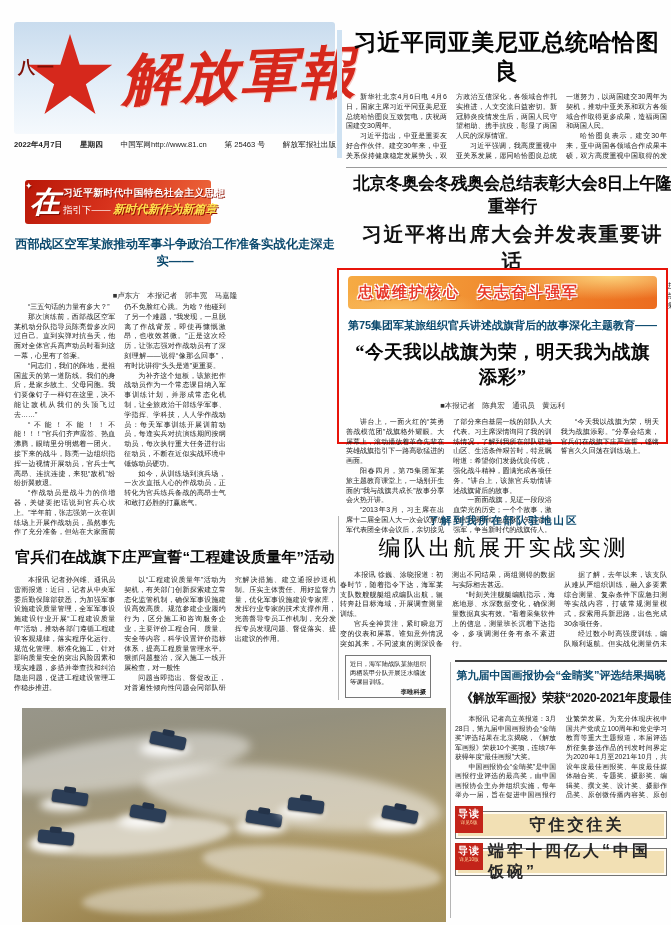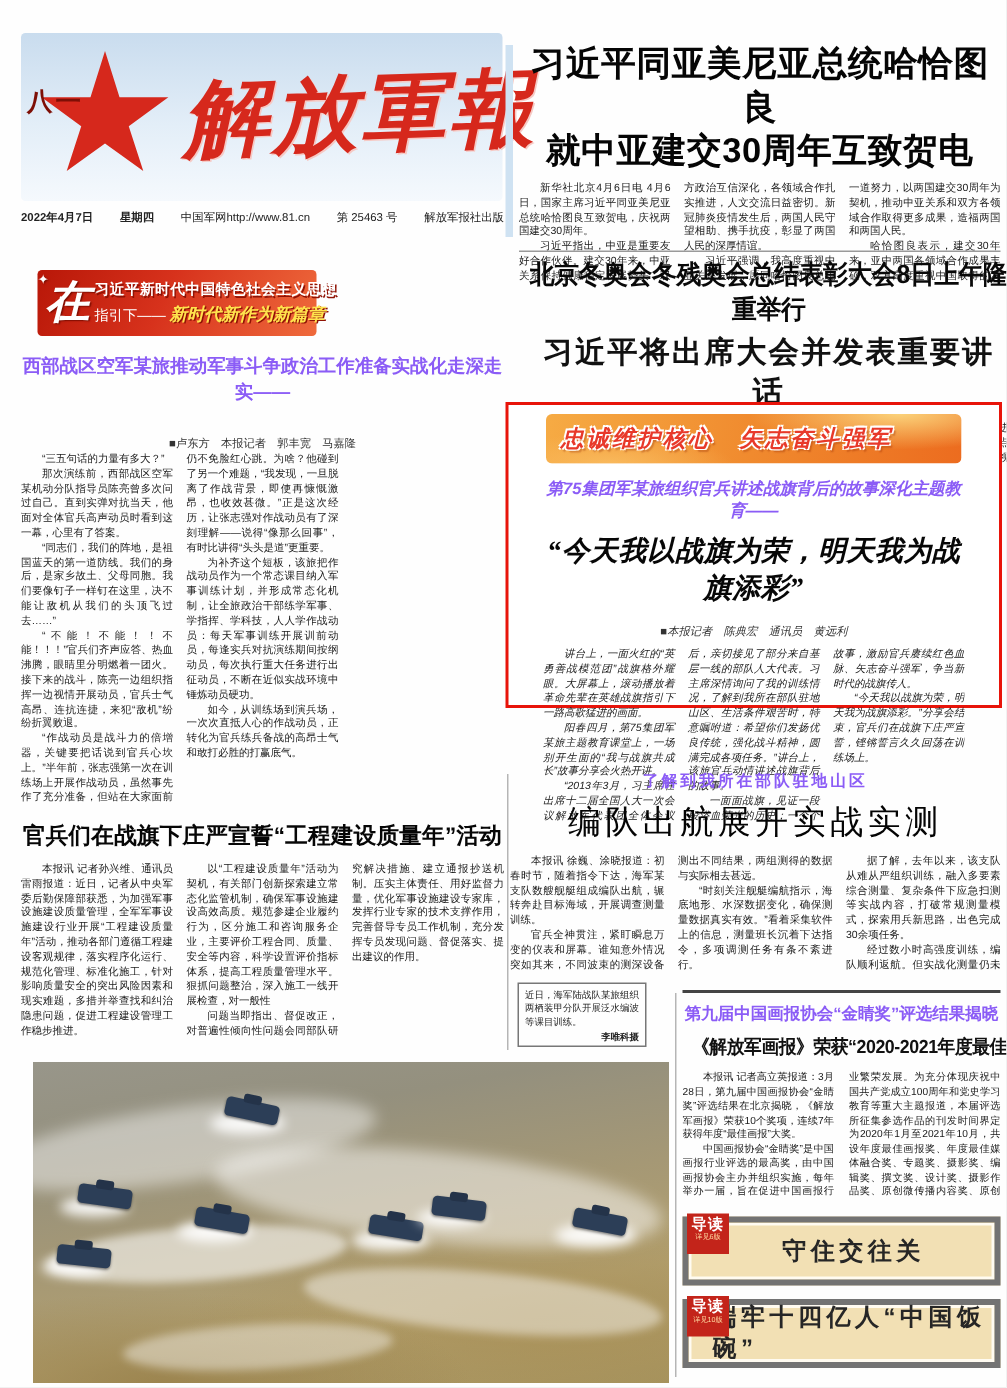--- a/index.html
+++ b/index.html
@@ -30,21 +30,21 @@
     font-style:italic; font-weight:bold; color:#d6281c; font-size:57px;
     letter-spacing:2px; transform:rotate(-2deg) translateY(-2px);
     text-shadow:1px 1px 0 #f6c9c4;
     white-space:nowrap;
   }
   
   .dateline { position:absolute; left:14px; top:140px; width:322px; font-size:7.6px; color:#222; }
   .dateline .row { display:flex; justify-content:space-between; margin-bottom:3px; white-space:nowrap; }
   .dl-b { font-weight:bold; }
   
-  .kicker { font-weight:bold; text-align:center; color:#8b5cf6; }
+  .kicker { font-weight:bold; text-align:center; color:#0c4a6e; }
   .byline { text-align:center; font-size:7.5px; color:#333; }
   .art-body { text-align:justify; font-size:7px; line-height:1.4; color:#191919; overflow:hidden; }
   .art-body p { text-indent:2em; }
   .cols-3 { column-count:3; column-gap:9px; column-fill:auto; }
   .cols-2 { column-count:2; column-gap:10px; column-fill:auto; }
   .rule-h { position:absolute; border-top:1px solid #9a9a9a; }
   .rule-h2 { position:absolute; border-top:2px solid #444; }
   .rule-v { position:absolute; border-left:1px solid #b5b5b5; }
   .blue-strip { position:absolute; left:337px; top:30px; width:5px; height:128px; background:#cfe2f2; }
   
@@ -68,22 +68,22 @@
   .rb-l1 { font-size:9.8px; font-weight:bold; letter-spacing:0.3px; text-shadow:1px 1px 0 #8f1204; white-space:nowrap; }
   .rb-l2 { font-size:9.5px; margin-top:2px; white-space:nowrap; }
   .rb-l2 .yellow { color:#ffe34d; font-weight:bold; font-style:italic; font-size:11.5px; text-shadow:1px 1px 0 #8f1204; }
   .lead-kicker { position:absolute; left:14px; top:236px; width:322px; font-size:12.3px; }
   .lead-h { position:absolute; left:14px; top:253px; width:322px; text-align:center;
             font-size:27px; font-weight:bold; letter-spacing:1px; color:#040404; }
   .lead-byline { position:absolute; left:14px; top:291px; width:322px; }
   .lead-body { position:absolute; left:14px; top:302px; width:322px; height:238px; }
   
   .flag-box {
-    position:absolute; left:337px; top:268px; width:331px; height:204px;
-    border:2.5px solid #e8140a; background:#fff; padding:6px 23px;font-style:italic;
+    position:absolute; left:337px; top:268px; width:331px; height:176px;
+    border:2.5px solid #e8140a; background:#fff; padding:6px 7px;
   }
   .flag-banner {
     height:33px; border-radius:4px; margin:0 2px;
     background:
       radial-gradient(ellipse 60% 120% at 85% 0%, #fbd27a 0%, rgba(251,210,122,0) 60%),
       radial-gradient(ellipse 50% 100% at 15% 100%, #f9b95c 0%, rgba(249,185,92,0) 60%),
       linear-gradient(100deg,#f6ab44 0%,#f08a2e 50%,#ec6c1f 100%);
     display:flex; align-items:center; justify-content:flex-start; padding-left:10px;
   }
   .flag-banner-text {
@@ -127,24 +127,24 @@
                    background:#243349; border-radius:2px; }
   .wake { position:absolute; background:rgba(255,255,255,.9); border-radius:50%; filter:blur(4px); }
   
   .pic-col { position:absolute; left:455px; top:668px; width:212px; }
   .pic-kicker { font-size:11px; }
   .pic-h { font-size:12.6px; font-weight:bold; text-align:center; margin-top:7px; white-space:nowrap;
            transform:scaleX(0.94); transform-origin:center; letter-spacing:-0.3px; color:#111; }
   .pic-body { height:88px; margin-top:7px; font-size:6.8px; }
   
   .daodu {
-    position:relative; width:212px; height:46px; margin-top:9px;
-    background:#f2e0b4; border:4px solid #737373;
+    position:relative; width:212px; height:28px; margin-top:9px;
+    background:#f2e0b4; border:1px solid #737373;
     box-shadow:inset 0 0 0 2px rgba(255,252,244,.95);
-    display:flex; align-items:center; justify-content:center;
+    display:flex; align-items:center; justify-content:center;padding-left:16px;
   }
   .daodu-label {
     position:absolute; left:-1px; top:-6px; width:28px; height:27px; background:#c3241a;
     color:#fff; text-align:center; line-height:1; padding-top:3px;
   }
   .daodu-label .dl1 { font-size:10px; font-weight:bold; letter-spacing:1px; }
   .daodu-label .dl2 { font-size:4.8px; color:#ffd9a0; margin-top:2px; }
   .daodu-text { font-size:16px; font-weight:bold; letter-spacing:3px; color:#262626; padding-left:16px; }
   .daodu:nth-of-type(1) .daodu-text { letter-spacing:6px; }
 </style>
@@ -168,21 +168,20 @@
       <span>中国军网http://www.81.cn</span>
       <span>第 25463 号</span>
       <span>解放军报社出版</span>
     </div>
   </div>
 
   <div class="blue-strip"></div>
 
   <div class="tr-art">
     <div class="tr-h">习近平同亚美尼亚总统哈恰图良</div>
-    <div class="tr-h">就中亚建交30周年互致贺电</div>
     <div class="art-body cols-3 tr-body">
         <p>新华社北京4月6日电  4月6日，国家主席习近平同亚美尼亚总统哈恰图良互致贺电，庆祝两国建交30周年。</p>
         <p>习近平指出，中亚是重要友好合作伙伴。建交30年来，中亚关系保持健康稳定发展势头，双方政治互信深化，各领域合作扎实推进，人文交流日益密切。新冠肺炎疫情发生后，两国人民守望相助、携手抗疫，彰显了两国人民的深厚情谊。</p>
         <p>习近平强调，我高度重视中亚关系发展，愿同哈恰图良总统一道努力，以两国建交30周年为契机，推动中亚关系和双方各领域合作取得更多成果，造福两国和两国人民。</p>
         <p>哈恰图良表示，建交30年来，亚中两国各领域合作成果丰硕，双方高度重视中国取得的发展进步和发挥的国际作用。我愿同习近平主席一道努力，实现亚中友好合作关系持续稳定发展，造福两国人民。</p>
       </div>
   </div>
   <div class="rule-h" style="left:346px; top:167px; width:321px;"></div>
 
   <div class="oly">

